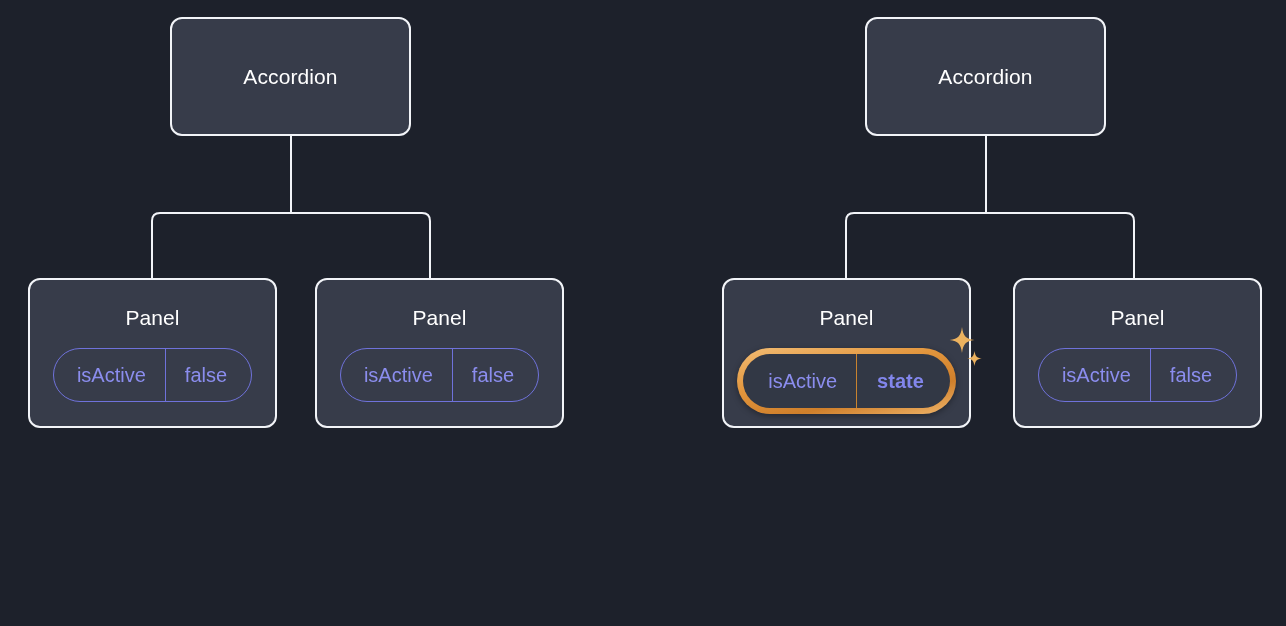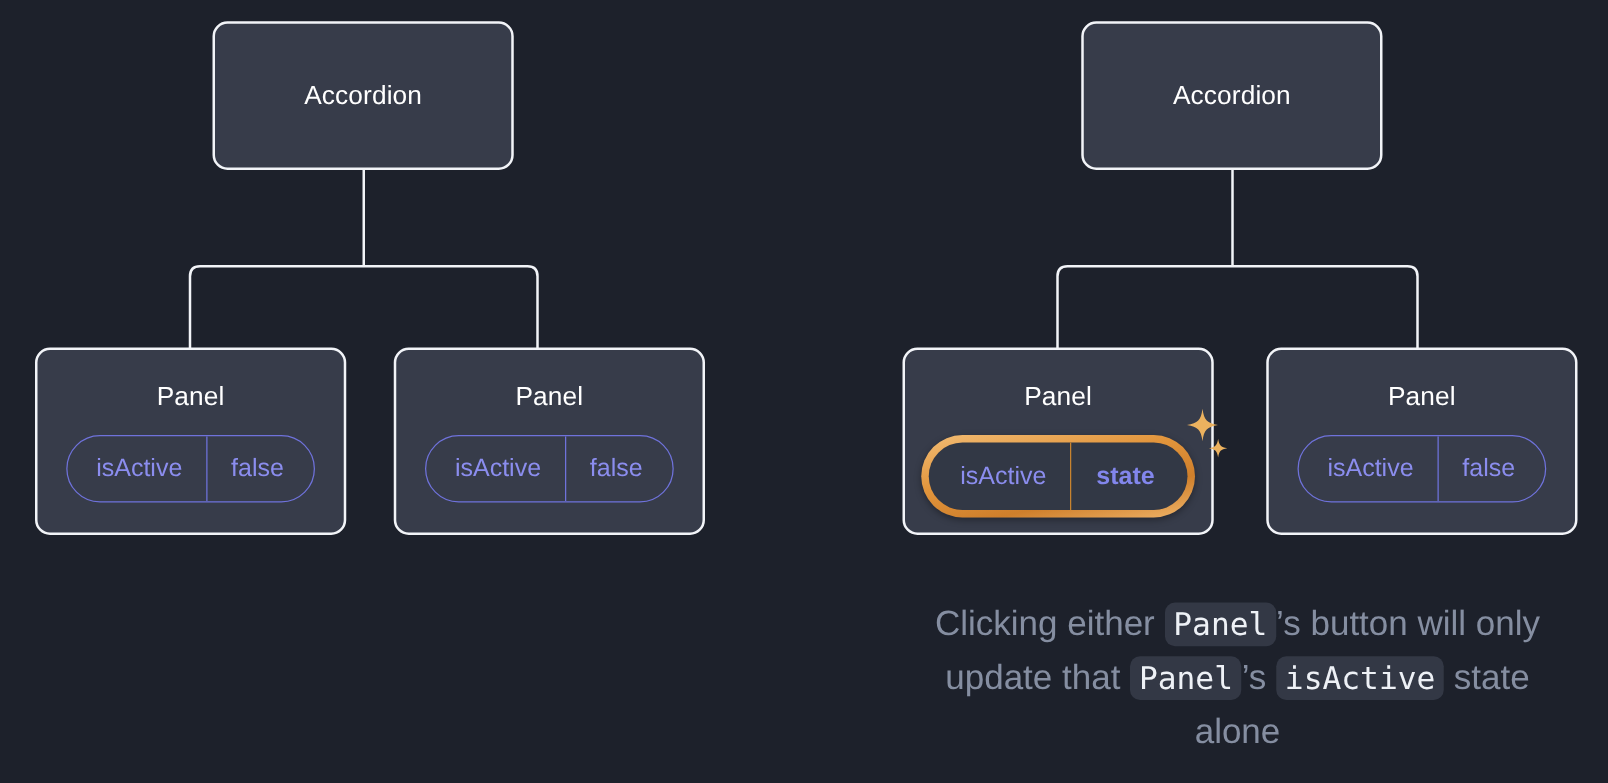--- a/index.html
+++ b/index.html
@@ -206,15 +206,14 @@
   <div class="node node-panel" style="left:1013px; top:278px; width:249px; height:150px;">
     <span class="node-title">Panel</span>
     <div class="pill-wrap">
       <div class="pill">
         <span class="pill-key">isActive</span>
         <span class="pill-val">false</span>
       </div>
     </div>
   </div>
 
-  <div class="caption" style="left:730px; top:478px; width:520px;">Clicking either <code>Panel</code>’s button will only update that <code>Panel</code>’s <code>isActive</code> state alone</div>
 
 </div>
 
 </body></html>

